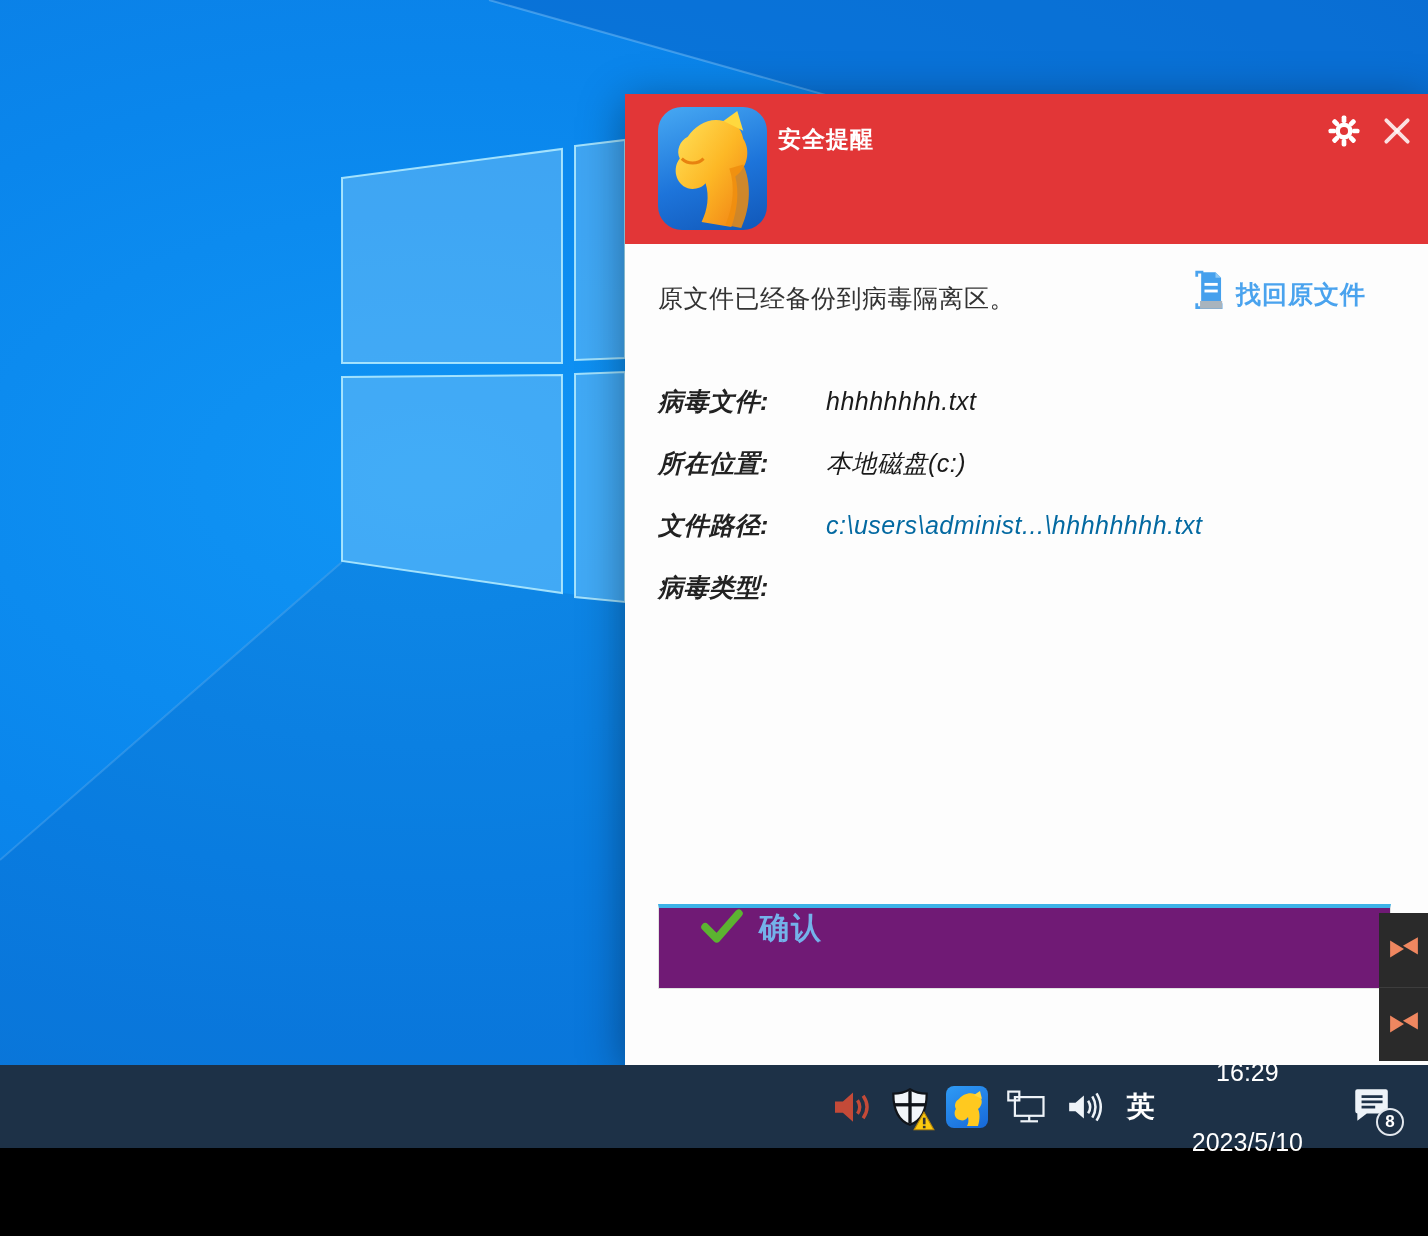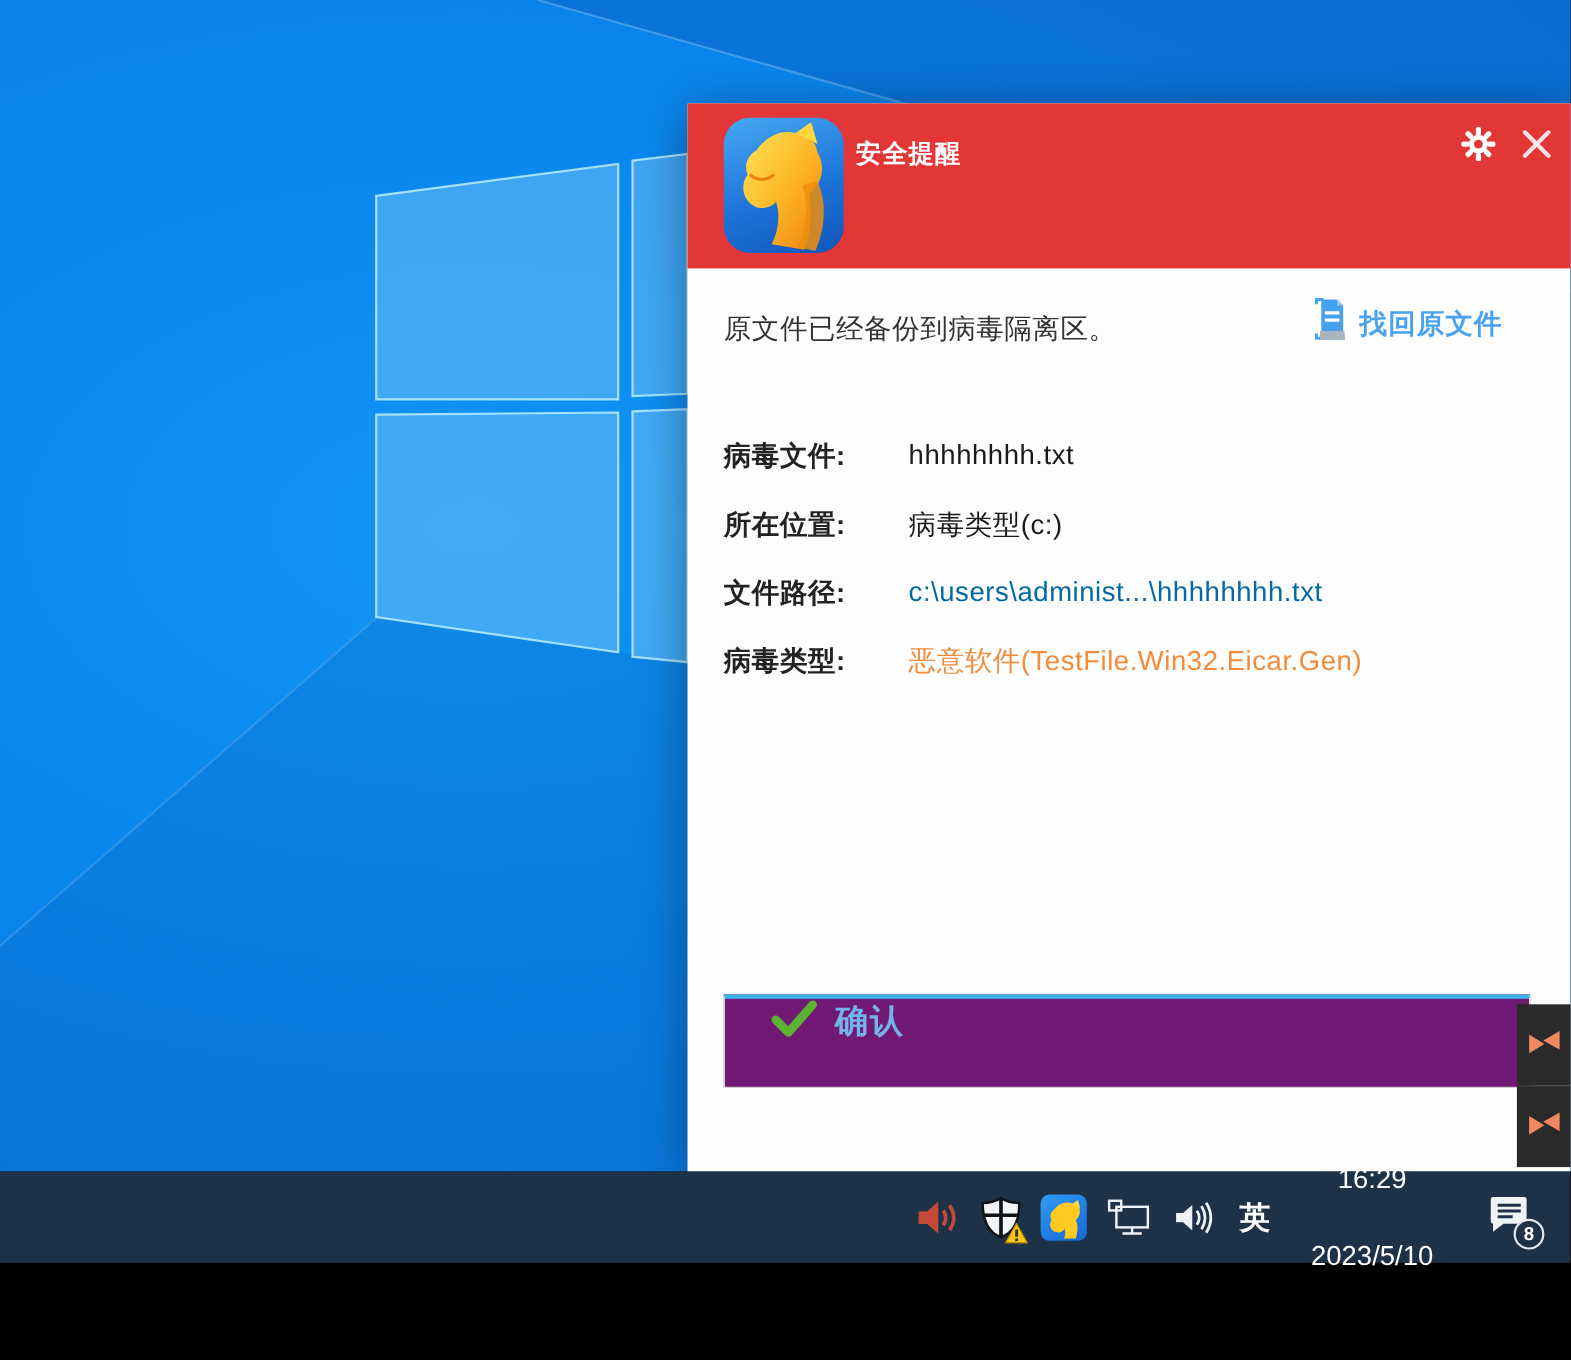--- a/index.html
+++ b/index.html
@@ -25,21 +25,21 @@
     border-radius:24px; background:linear-gradient(160deg,#47a9f3 0%,#1d74da 55%,#1157b8 100%);
     overflow:hidden;
   }
   .hdr-sub { position:absolute; left:153px; top:30px; font-size:23px; color:#ffffff; font-weight:bold; letter-spacing:1px; }
   .hdr-title { position:absolute; left:152px; top:66px; font-size:32px; color:#ffffff; font-weight:bold; letter-spacing:1.5px; }
   .gear-btn { position:absolute; left:703px; top:21px; width:32px; height:32px; cursor:pointer; }
   .close-btn { position:absolute; left:756px; top:21px; width:32px; height:32px; cursor:pointer; }
   .notice { position:absolute; left:33px; top:188px; font-size:25px; color:#333; letter-spacing:0.5px; }
   .restore-link { position:absolute; left:566px; top:176px; display:flex; align-items:center; color:#4aa3ee; font-size:25px; font-weight:bold; cursor:pointer; }
   .restore-link .txt { margin-left:7px; letter-spacing:1px; }
-  .rows { position:absolute; left:33px; top:289px; width:740px; }
+  .rows { position:absolute; left:33px; top:276px; width:740px;font-style:italic; }
   .row { display:flex; align-items:center; height:62px; font-size:25px; }
   .row .lbl { width:168px; font-weight:bold; color:#222; letter-spacing:0.5px; }
   .row .val { color:#1a1a1a; letter-spacing:0.5px; }
   .row .val.path  { color:#0369a1; }
   .row .val.virus { color:#f28c3a; }
   .confirm-btn {
     position:absolute; left:33px; top:810px; width:733px; height:85px;
     background:#701a75; border:1px solid #e2e2e2; border-top:4px solid #3db3e8;
     display:flex; align-items:flex-start; padding-left:42px; cursor:pointer;
   }
@@ -147,29 +147,28 @@
       <span class="txt">找回原文件</span>
     </div>
 
     <div class="rows">
       <div class="row">
         <span class="lbl">病毒文件:</span>
         <span class="val">hhhhhhhh.txt</span>
       </div>
       <div class="row">
         <span class="lbl">所在位置:</span>
-        <span class="val">病毒类型(c:)</span>
+        <span class="val">本地磁盘(c:)</span>
       </div>
       <div class="row">
         <span class="lbl">文件路径:</span>
         <span class="val path">c:\users\administ...\hhhhhhhh.txt</span>
       </div>
       <div class="row">
         <span class="lbl">病毒类型:</span>
-        <span class="val virus">恶意软件(TestFile.Win32.Eicar.Gen)</span>
       </div>
     </div>
 
     <div class="confirm-btn">
       <span>
         <svg width="42" height="36" viewBox="0 0 40 34">
           <polyline points="4,18 15,29 36,5" stroke="#5cb331" stroke-width="7.5" fill="none" stroke-linecap="round" stroke-linejoin="round"></polyline>
         </svg>
       </span>
       <span class="txt">确认</span>

